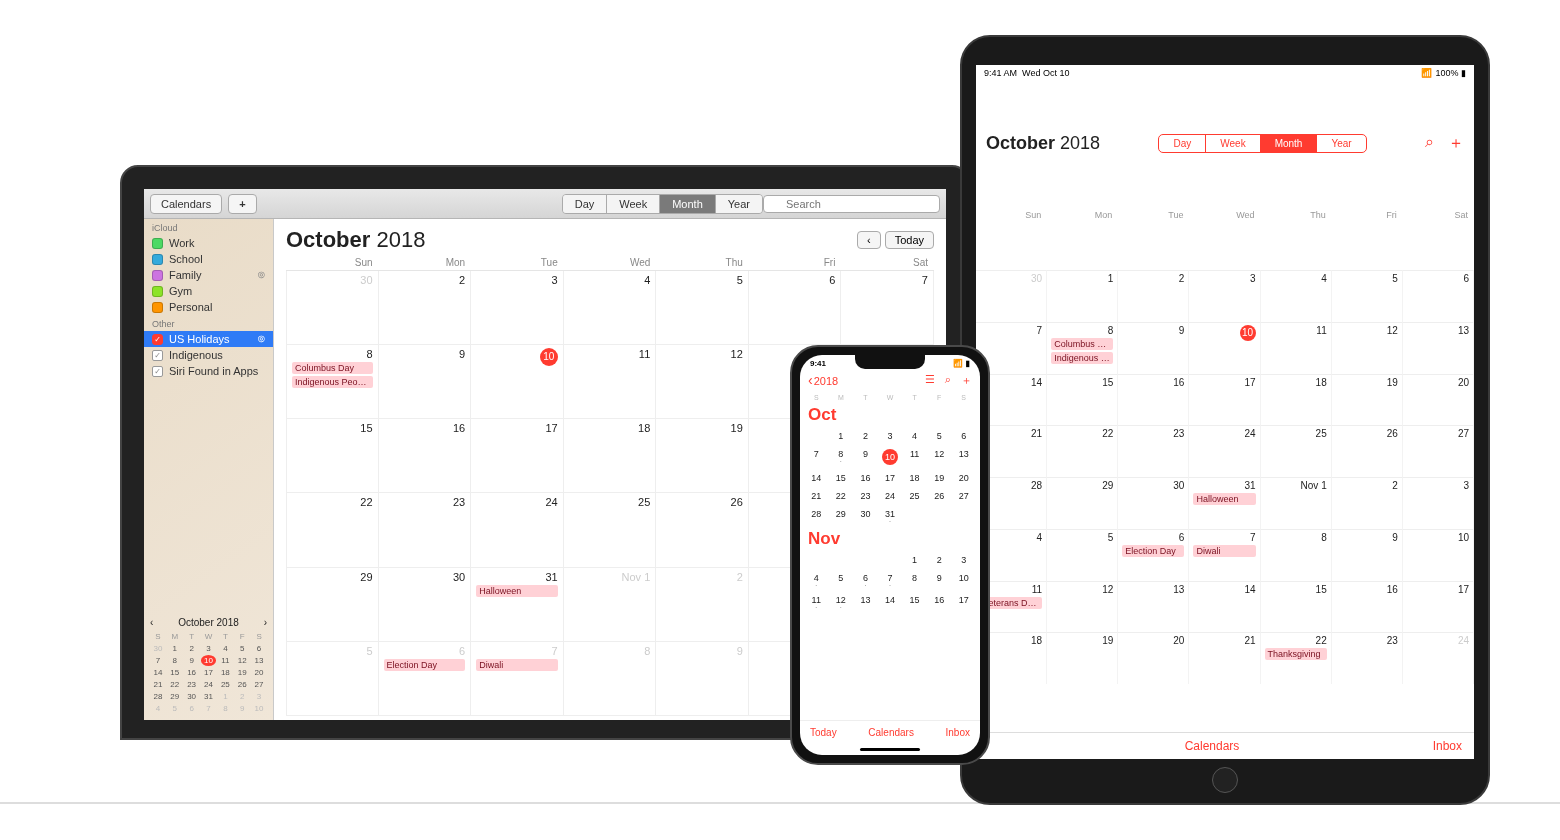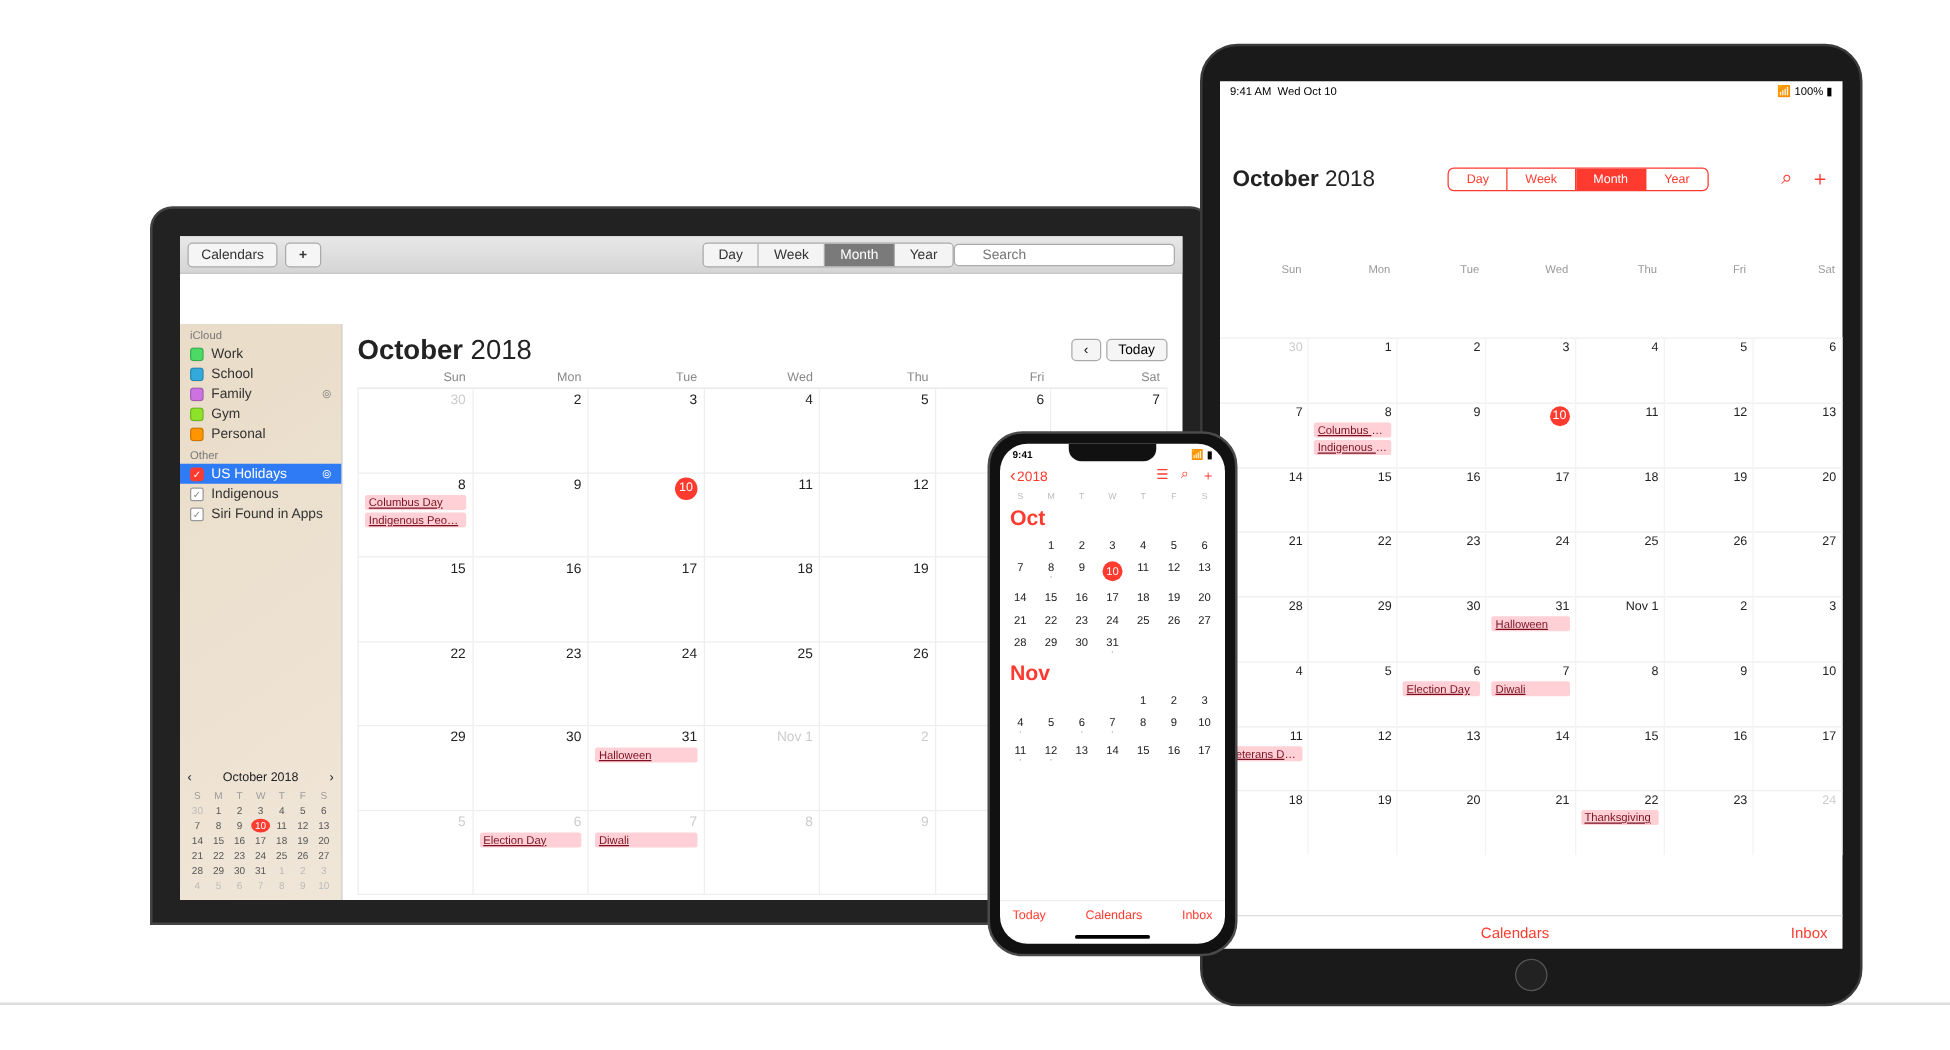--- a/index.html
+++ b/index.html
@@ -71,21 +71,21 @@
   border: 1px solid #aaa;
   border-radius: 4px;
   padding: 2px 6px 2px 22px;
   background: #fff;
   font-size: 11px;
   color: #999;
   position: relative;
 }
 .search-wrap { position: relative; margin-left: auto; }
 .search-wrap svg { position: absolute; left: 5px; top: 3px; }
-.mac-body { flex: 1; display: flex; overflow: hidden; margin-top: 40px; }
+.mac-body { flex: 1; display: flex; overflow: hidden; }
 
 .sidebar {
   width: 130px;
   background: linear-gradient(145deg,#e9dcc8,#f0e6d8);
   border-right: 1px solid #c9c9c9;
   font-size: 11px;
   color: #333;
   display: flex;
   flex-direction: column;
 }
@@ -119,21 +119,21 @@
 .today-ctrl { margin-left:auto; display:flex; gap:4px; }
 .today-ctrl .btn { font-size:11px; padding:2px 9px;}
 .mac-dow { display:grid; grid-template-columns:repeat(7,1fr); font-size:10px; color:#888; text-align:right; padding:4px 0 2px; }
 .mac-dow div { padding-right:6px;}
 .mac-grid { flex:1; display:grid; grid-template-columns:repeat(7,1fr); grid-template-rows:repeat(6,1fr); border-top:1px solid #e5e5e5; }
 .cell { border-right:1px solid #eee; border-bottom:1px solid #eee; padding:3px 5px; font-size:10px; position:relative; overflow:hidden;}
 .cell:first-child, .cell:nth-child(7n+1) { border-left:1px solid #eee;}
 .cell .dn { text-align:right; color:#222; font-size:11px;}
 .cell.dim .dn { color:#ccc; }
 .cell .today-dn { display:inline-block; background:#ff3b30; color:#fff; border-radius:50%; width:18px; height:18px; line-height:18px; text-align:center; float:right;}
-.ev { font-size:9px; background:#ffd1d6; color:#7a1020; padding:1px 3px; margin-top:2px; border-radius:2px; white-space:nowrap; overflow:hidden; text-overflow:ellipsis;text-decoration:underline;}
+.ev { font-size:9px; background:#ffd1d6; color:#7a1020; padding:1px 3px; margin-top:2px; border-radius:2px; white-space:nowrap; overflow:hidden; text-overflow:ellipsis;}
 
 .macbook-base {
   width: 1000px;
   margin-left: -75px;
   height: 36px;
   background: linear-gradient(#e3e3e3,#b9b9b9);
   border-radius: 0 0 22px 22px;
   border-top: 2px solid #888;
   text-align:center;
   color:#777;

